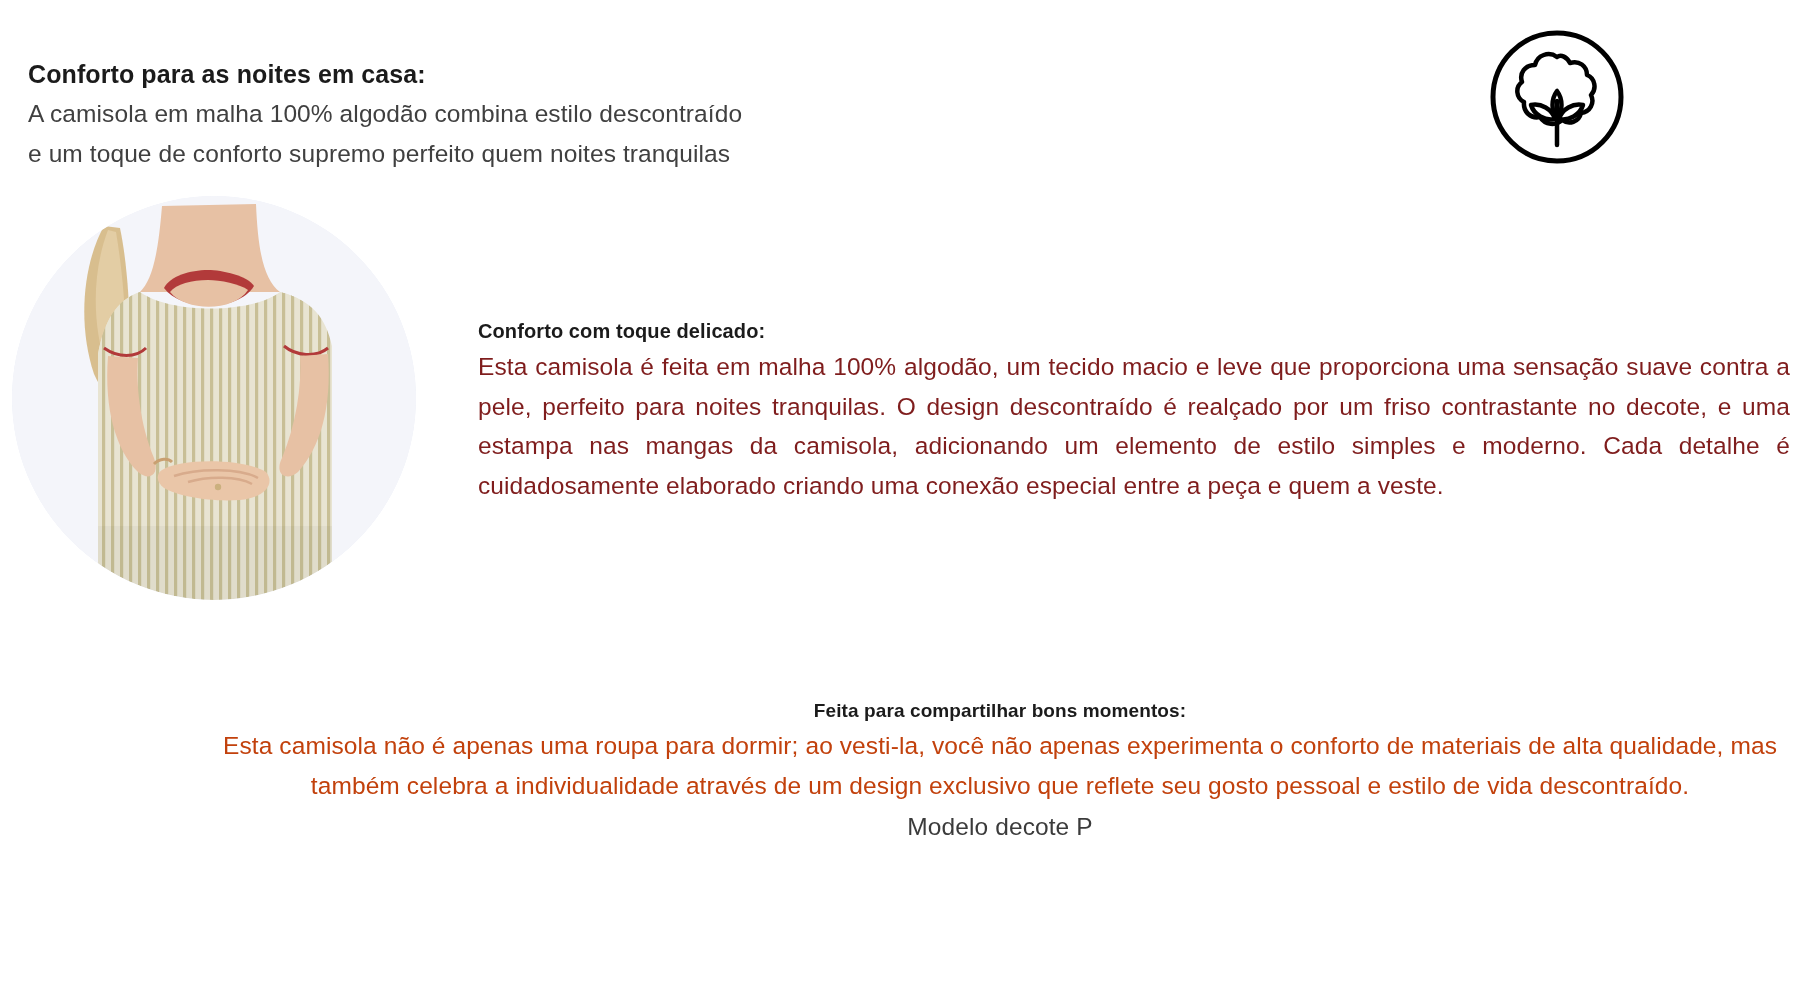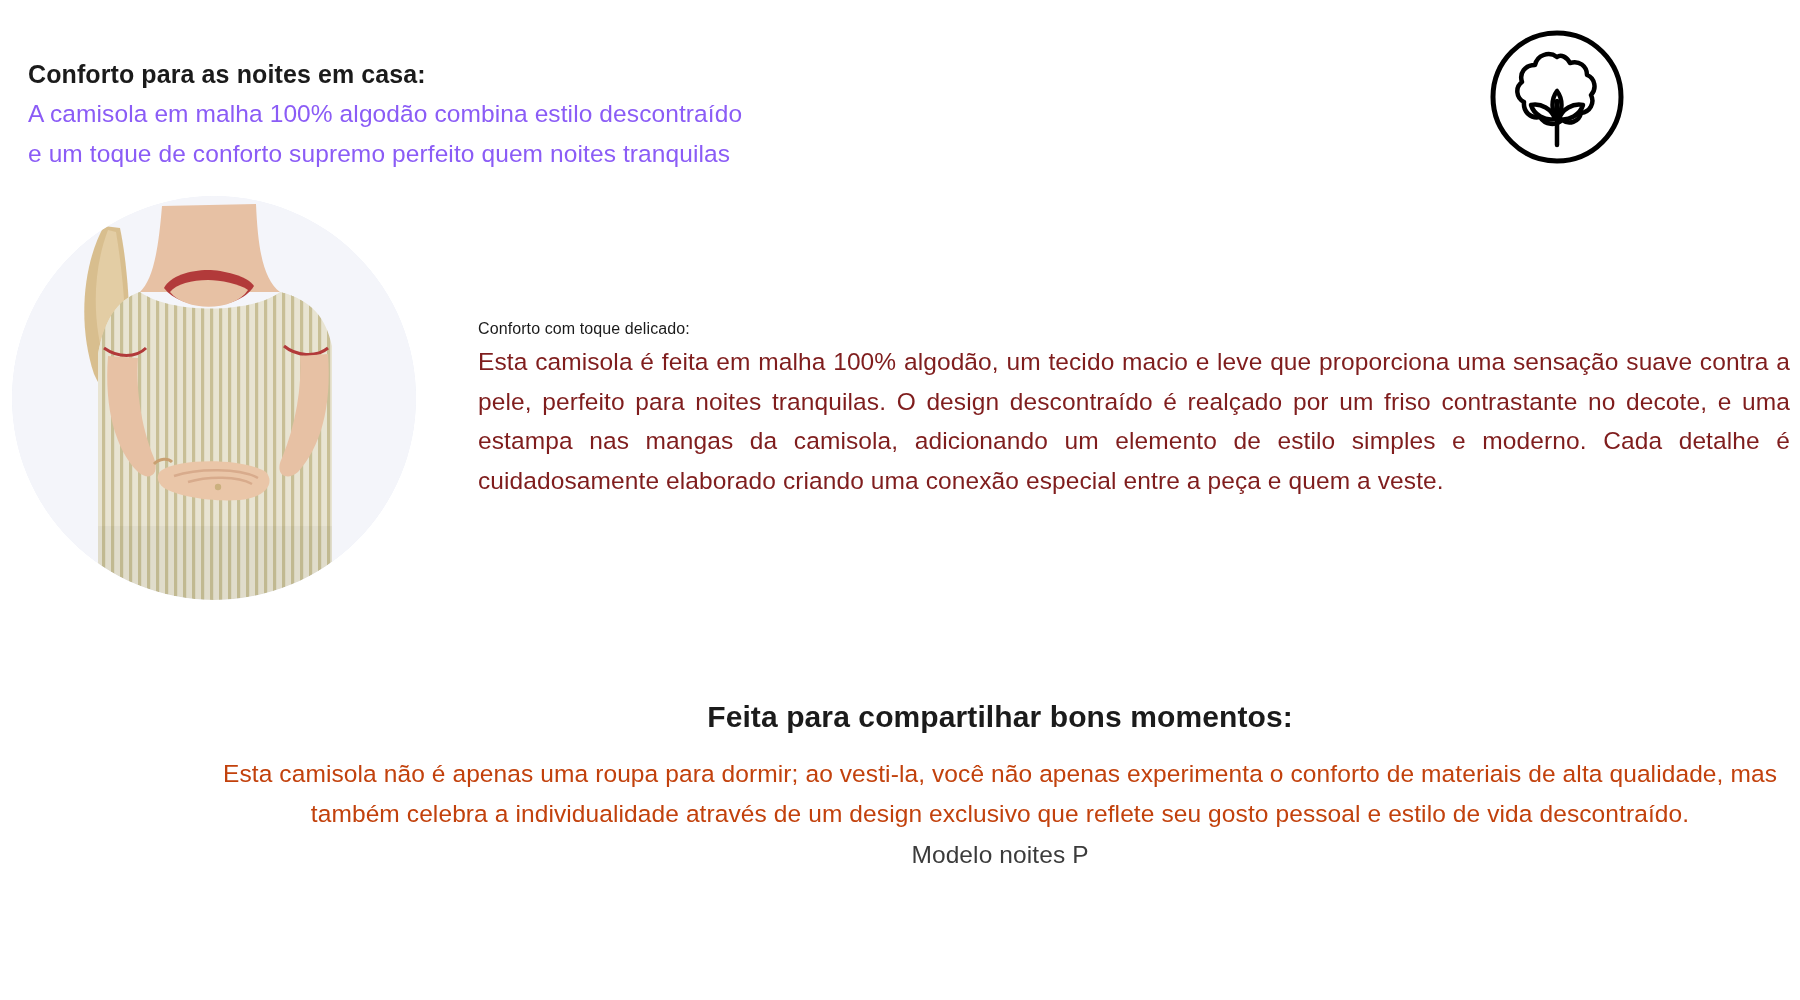--- a/index.html
+++ b/index.html
@@ -28,21 +28,21 @@
     font-size: 25px;
     font-weight: bold;
     line-height: 1.45;
     color: #1b1b1b;
     margin: 0 0 2px 0;
     letter-spacing: 0.1px;
   }
   .top-line {
     font-size: 24.5px;
     line-height: 1.62;
-    color: #8b5cf6;
+    color: #404040;
     font-weight: 400;
     letter-spacing: 0.1px;
   }
 
   
   .cotton-badge {
     position: absolute;
     left: 1489px;
     top: 29px;
     width: 136px;
@@ -63,22 +63,22 @@
   .model-photo svg { display: block; }
 
   
   .mid-block {
     position: absolute;
     left: 478px;
     top: 320px;
     width: 1312px;
   }
   .mid-heading {
-    font-size: 16px;
-    font-weight: normal;
+    font-size: 20px;
+    font-weight: bold;
     color: #1b1b1b;
     margin: 0 0 4px 0;
     letter-spacing: 0.1px;
   }
   .mid-body {
     font-size: 24.5px;
     line-height: 1.62;
     color: #7f1d1d;
     text-align: justify;
     letter-spacing: 0.1px;
@@ -86,24 +86,24 @@
 
   
   .bottom-block {
     position: absolute;
     left: 210px;
     top: 700px;
     width: 1580px;
     text-align: center;
   }
   .bottom-heading {
-    font-size: 30px;
+    font-size: 19px;
     font-weight: bold;
     color: #1b1b1b;
-    margin: 0 0 20px 0;
+    margin: 0 0 4px 0;
     letter-spacing: 0.1px;
   }
   .bottom-body {
     font-size: 24.5px;
     line-height: 1.62;
     color: #c2410c;
     letter-spacing: 0.1px;
   }
   .bottom-note {
     font-size: 24.5px;
@@ -196,14 +196,14 @@
 </div>
 
 <div class="mid-block">
   <div class="mid-heading">Conforto com toque delicado:</div>
   <div class="mid-body">Esta camisola é feita em malha 100% algodão, um tecido macio e leve que proporciona uma sensação suave contra a pele, perfeito para noites tranquilas. O design descontraído é realçado por um friso contrastante no decote, e uma estampa nas mangas da camisola, adicionando um elemento de estilo simples e moderno. Cada detalhe é cuidadosamente elaborado  criando uma conexão especial entre a peça e quem a veste.</div>
 </div>
 
 <div class="bottom-block">
   <div class="bottom-heading">Feita para compartilhar bons momentos:</div>
   <div class="bottom-body">Esta camisola  não é apenas uma roupa para dormir;  ao vesti-la, você não apenas experimenta o conforto de materiais de alta qualidade, mas também celebra a individualidade através de um design exclusivo que reflete seu gosto pessoal e estilo de vida descontraído.</div>
-  <div class="bottom-note">Modelo noites P</div>
+  <div class="bottom-note">Modelo decote P</div>
 </div>
 
 </body></html>

